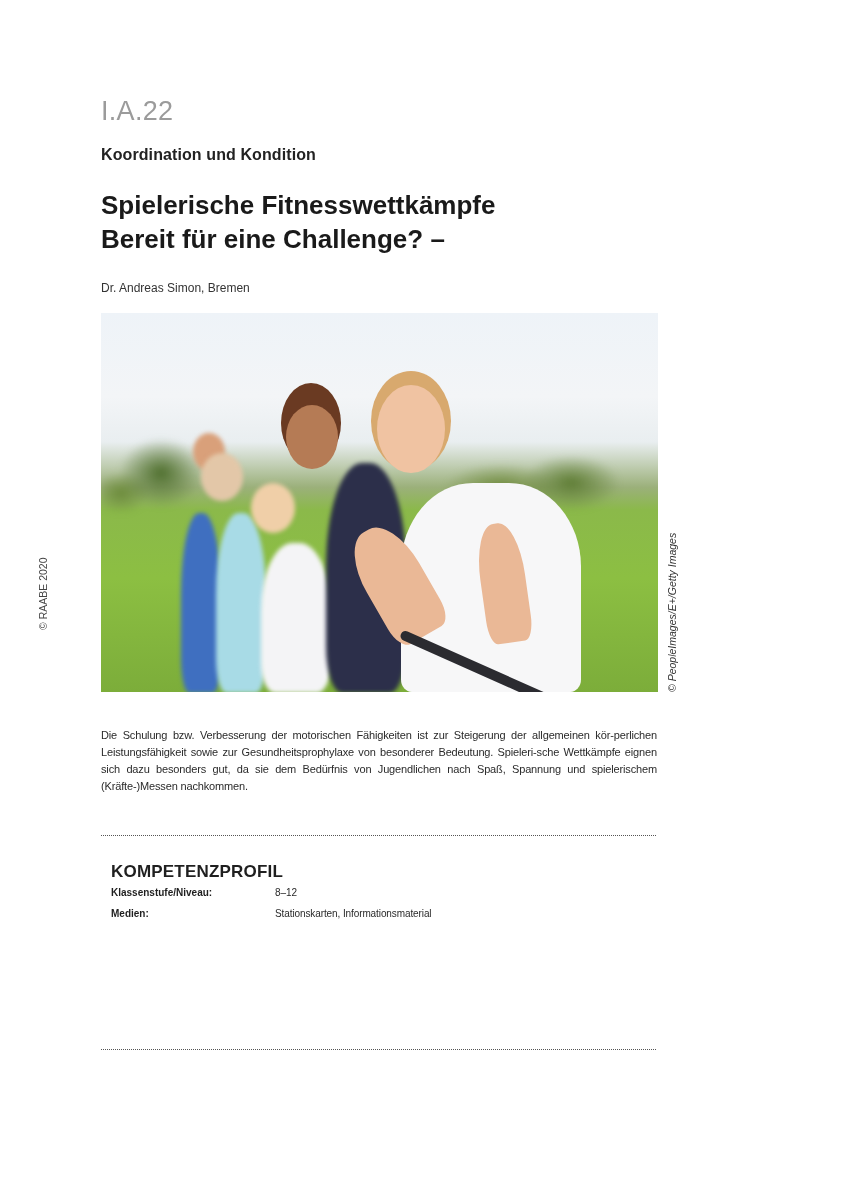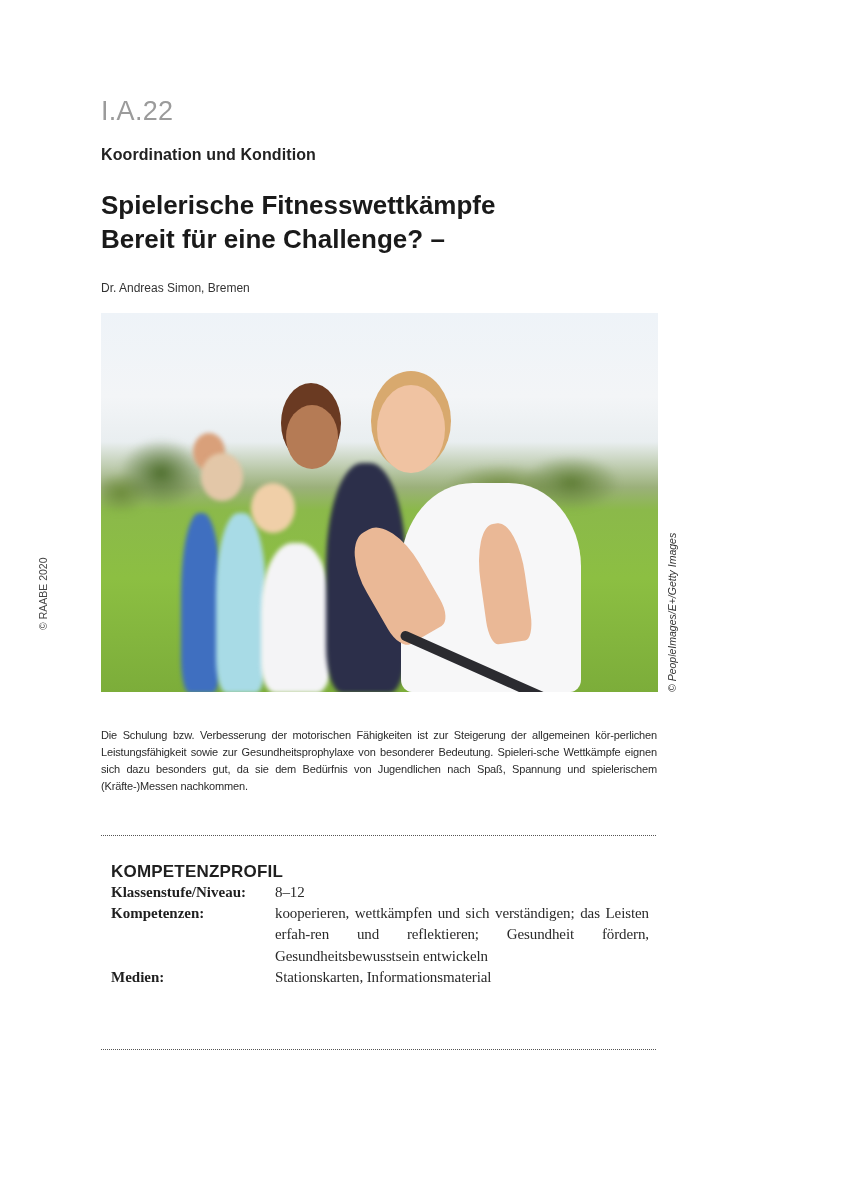--- a/index.html
+++ b/index.html
@@ -131,22 +131,22 @@
       font-size: 17px;
       font-weight: bold;
       color: #1f1f1f;
       font-family: "Liberation Sans", sans-serif;
       letter-spacing: 0.2px;
       margin-top: 6px;
     }
     .profile {
       left: 111px; top: 882px;
       width: 538px;
-      font-family: Liberation Serif, serif;
-      font-size: 15px;
+      font-family: Liberation Sans, sans-serif;
+      font-size: 10px;
       line-height: 21.2px;
       color: #2a2a2a;
     }
     .profile-row {
       display: flex;
     }
     .profile-label {
       width: 164px;
       flex: 0 0 164px;
       font-weight: bold;
@@ -198,22 +198,18 @@
 <div class="abs dotted top"></div>
 
 <div class="abs profile-heading">KOMPETENZPROFIL</div>
 
 <div class="abs profile">
   <div class="profile-row">
     <div class="profile-label">Klassenstufe/Niveau:</div>
     <div class="profile-value">8–12</div>
   </div>
   <div class="profile-row">
-    <div class="profile-label">Kompetenzen:</div>
-    <div class="profile-value">kooperieren, wettkämpfen und sich verständigen; das Leisten erfah-ren und reflektieren; Gesundheit fördern, Gesundheitsbewusstsein entwickeln</div>
-  </div>
-  <div class="profile-row">
     <div class="profile-label">Medien:</div>
     <div class="profile-value">Stationskarten, Informationsmaterial</div>
   </div>
 </div>
 
 <div class="abs dotted bottom"></div>
 
 </body></html>

